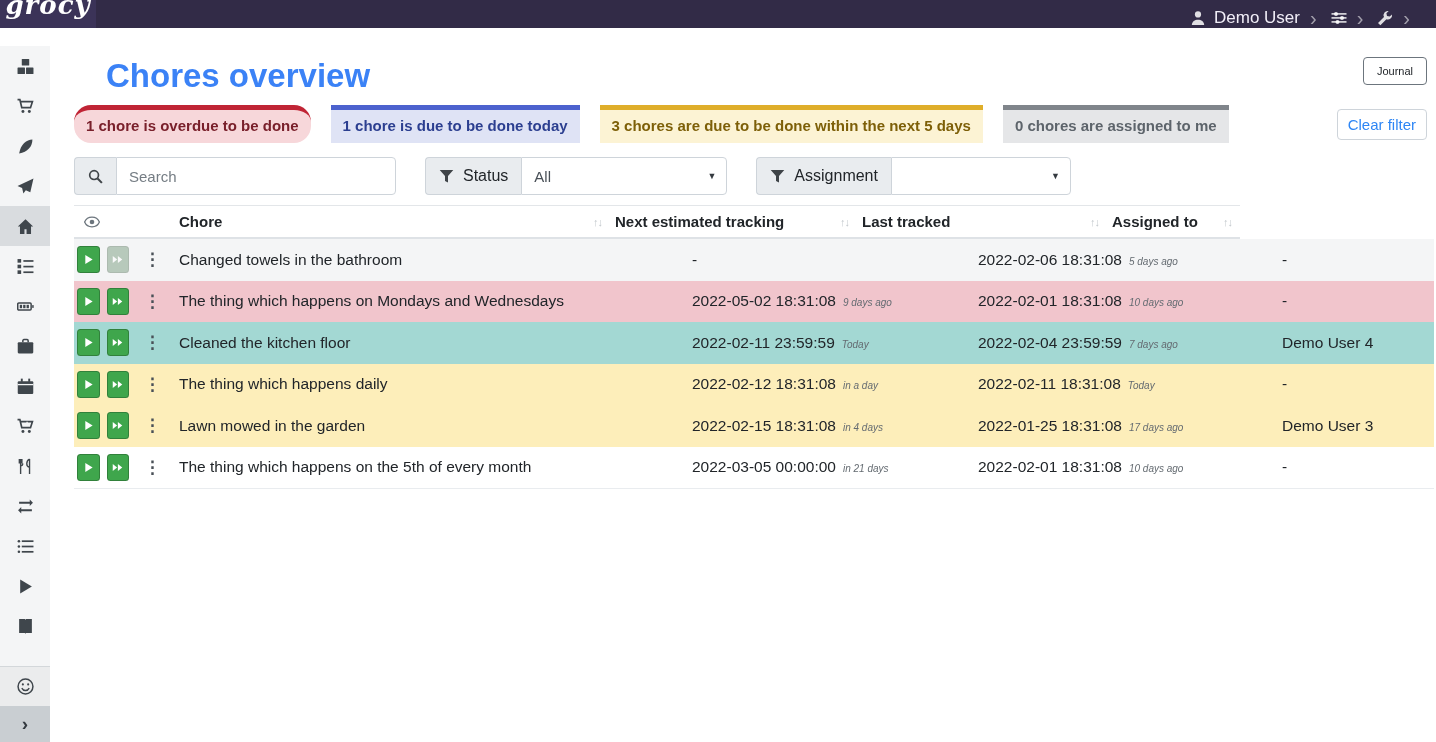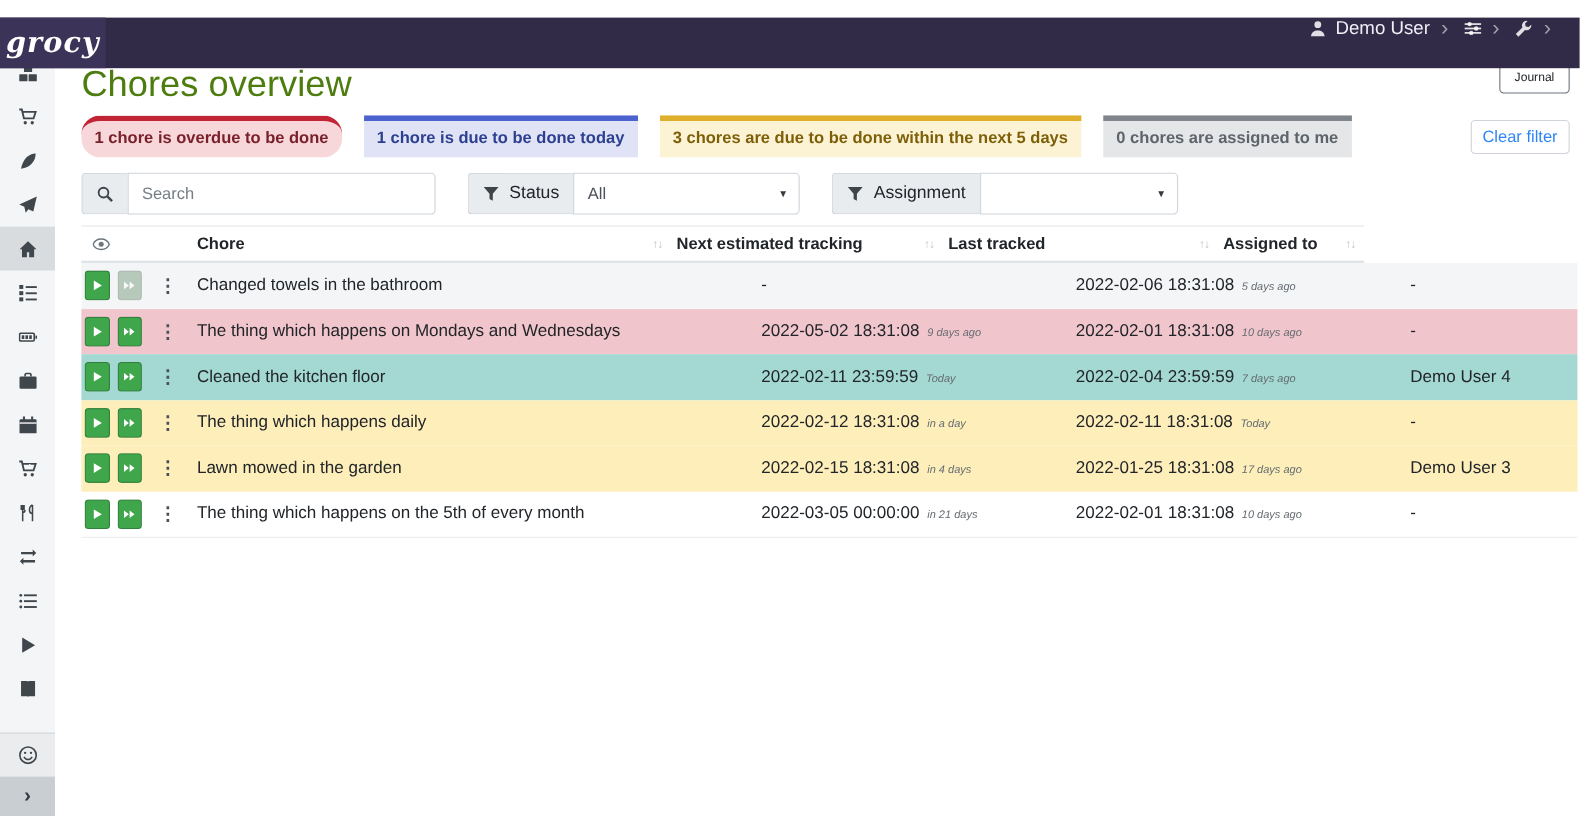--- a/index.html
+++ b/index.html
@@ -4,23 +4,23 @@
 <style>
   * { box-sizing: border-box; margin: 0; padding: 0; }
   html, body {
     width: 1436px; height: 742px; overflow: hidden;
     background: #fff; color: #212529;
     font-family: "Liberation Sans", sans-serif;
   }
   .icon svg { width: 1em; height: 1em; display: block; }
   
   .navbar {
-    position: fixed; top: 0; left: 0; right: 0; height: 46px;
+    position: fixed; top: 0; left: 0; right: 0; height: 28px;
     background: var(--navbar-bg, #322b47);
-    display: flex; align-items: flex-start; z-index: 20; margin-top: 16px;
+    display: flex; align-items: flex-end; z-index: 20;
   }
   .brand-box { height: 46px; min-width: 96px; background: var(--brand-bg, #3b3358);
     display: flex; align-items: center; justify-content: center; cursor: pointer; }
   .brand { color: #fff; font-family: "DejaVu Serif", serif; font-style: italic;
     font-weight: bold; font-size: 26px; letter-spacing: 1px; }
   .nav-right { margin-left: auto; display: flex; align-items: center; gap: 14px; padding-right: 26px; }
   .nav-group { display: flex; align-items: center; gap: 8px; color: #f1eef7; cursor: pointer; }
   .nav-group .icon { font-size: 16px; color: #ffffffd9; }
   .nav-user-name { font-size: 17px; font-weight: 500; }
   .nav-chev { color: rgba(255,255,255,.55); font-size: 20px; line-height: 1; margin-left: 2px; }
@@ -33,21 +33,21 @@
     color: #3f464c; cursor: pointer; }
   .sb-item .icon { font-size: 17px; }
   .sb-item.active { background: #d9dcdf; }
   .sb-footer { margin-top: auto; }
   .sb-sep { border-top: 1px solid #d3d7da; background: rgba(0,0,0,0.035); }
   .sb-expand { height: 36px; background: #c9ced2; display: flex; align-items: center;
     justify-content: center; color: #343a40; font-size: 19px; font-weight: bold; cursor: pointer; }
   
   .main { position: absolute; top: 46px; left: 50px; right: 0; bottom: 0; padding: 11px 2px 0 24px; }
   .page-head { display: flex; align-items: flex-start; }
-  .page-title { font-size: 33px; font-weight: 400; color: #4d7c0f; }
+  .page-title { font-size: 33px; font-weight: 700; color: #3b82f6; margin-left: 32px; }
   .btn { font-family: inherit; cursor: pointer; border-radius: 4px; background: #fff; }
   .btn-journal { margin-left: auto; margin-right: 7px; border: 1px solid #6c757d;
     color: #212529; font-size: 11px; padding: 7px 13px; }
   
   .banner-row { display: flex; align-items: center; margin-top: 10px; }
   .banners { display: flex; gap: 20px; }
   .banner { border-top: 5px solid; padding: 7px 12px 9px; font-size: 15px; font-weight: 700;
     white-space: nowrap; cursor: pointer; }
   .btn-clear { margin-left: auto; margin-right: 7px; border: 1px solid #ced4da;
     color: var(--link-blue, #2e86f5); font-size: 15px; padding: 6px 10px; }

